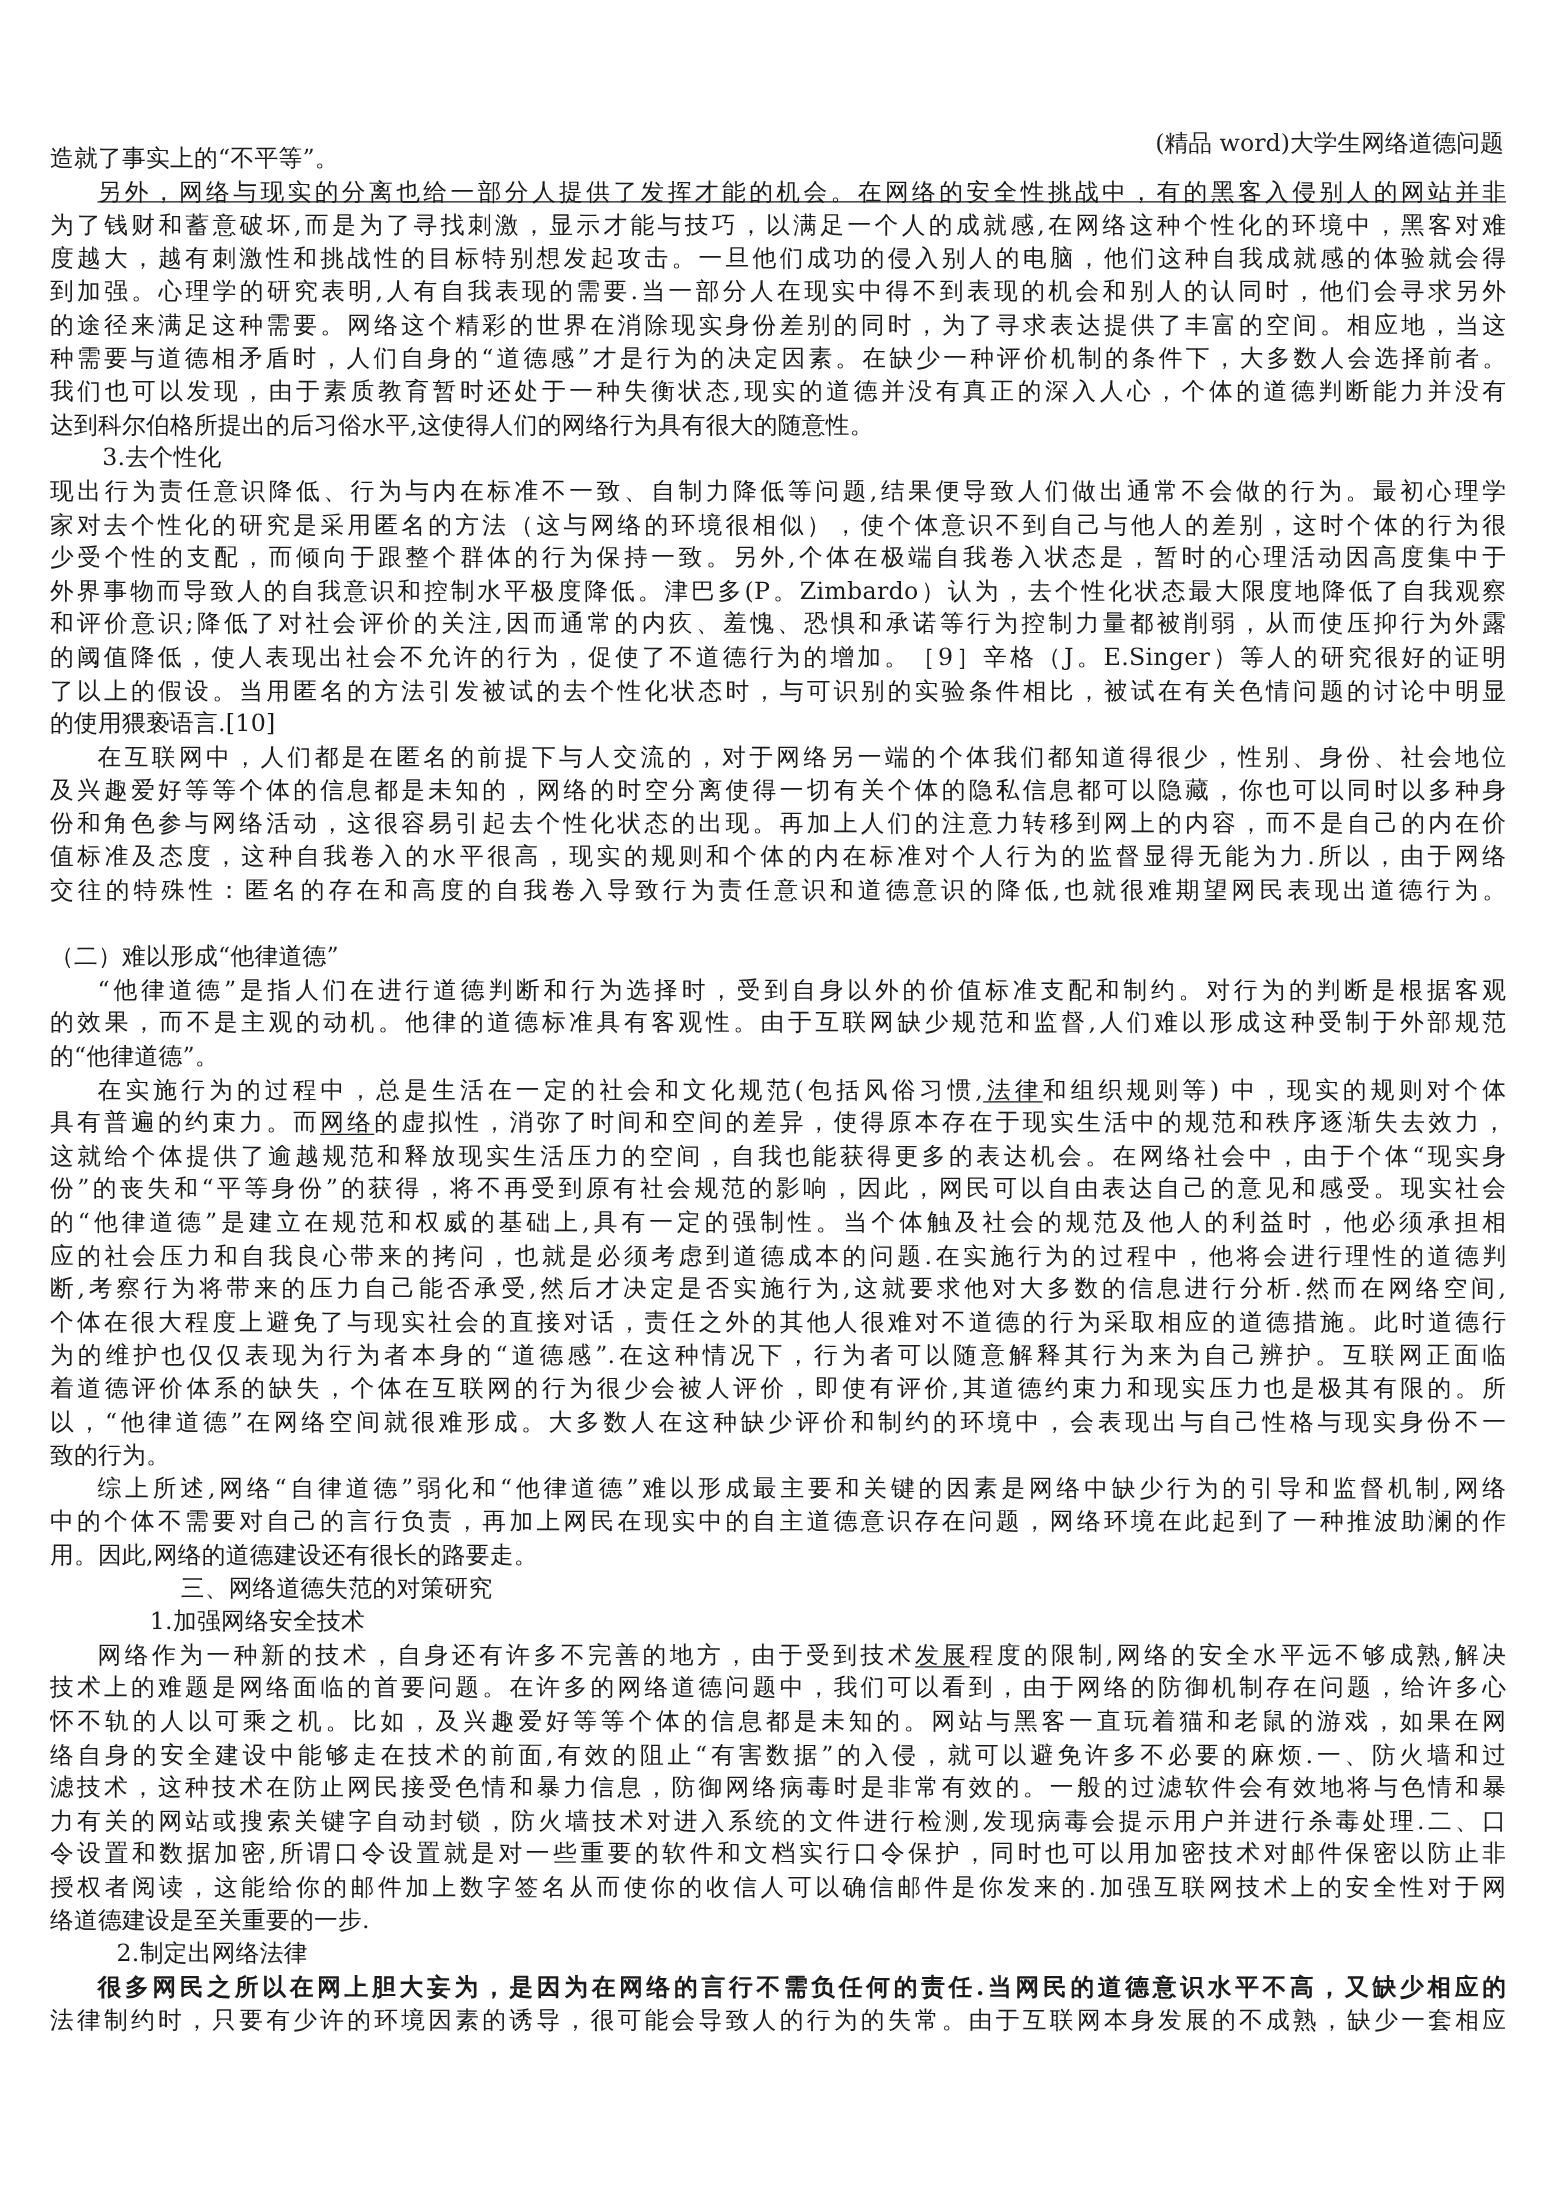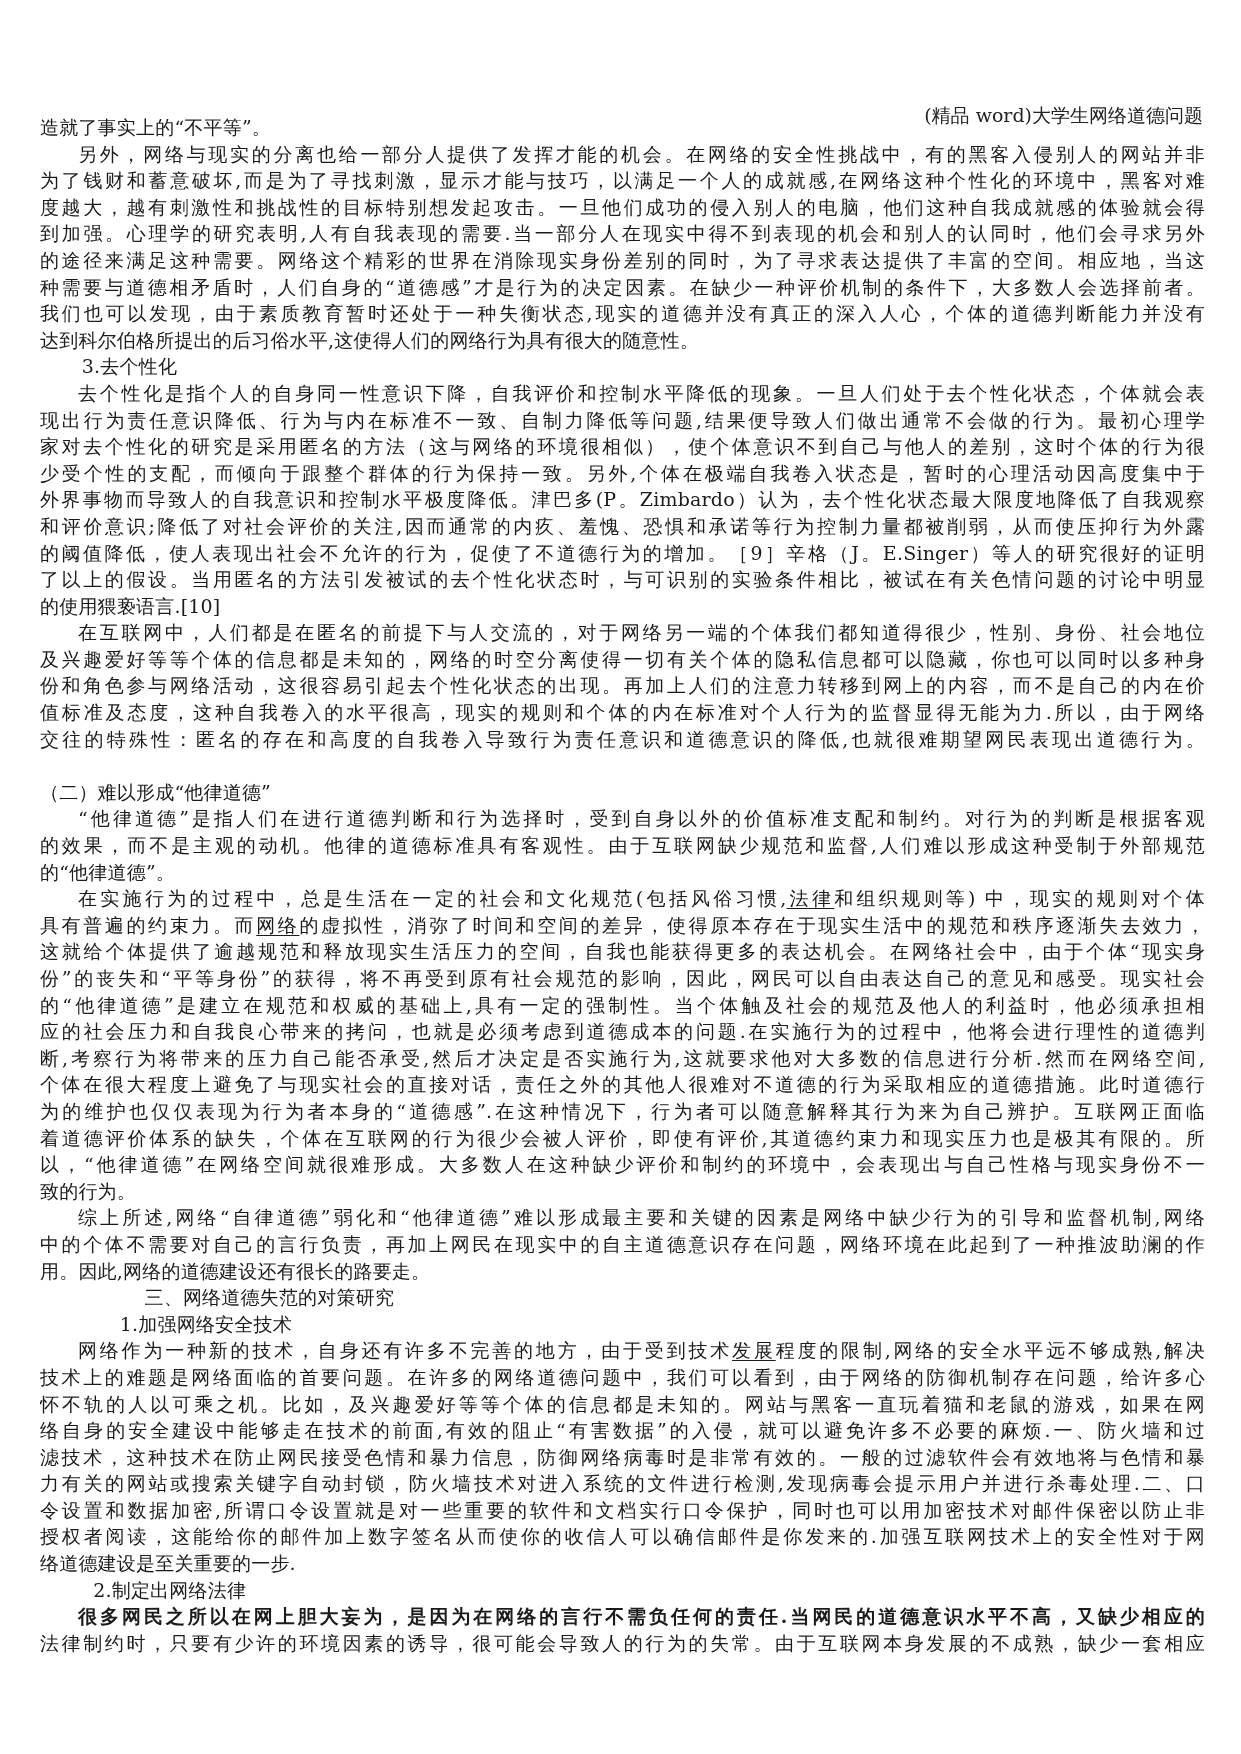--- a/index.html
+++ b/index.html
@@ -55,30 +55,29 @@
 </style>
 </head>
 <body>
 
 <div class="page">
   <div class="doc-header">
     <span>(精品 word)大学生网络道德问题</span>
   </div>
   <div class="doc-body">
       <div class="line left"><span>造就了事实上的“不平等”。</span></div>
-      <div class="line just" style="padding-left: 2em;"><span>另外，网络与现实的分离也给一部分人提供了发挥才能的机会。在网络的安全性挑战中，有的黑客入侵别人的网站并非</span></div>
+      <div class="line just" style="padding-left: 2em; text-decoration: underline;"><span>另外，网络与现实的分离也给一部分人提供了发挥才能的机会。在网络的安全性挑战中，有的黑客入侵别人的网站并非</span></div>
       <div class="line just"><span>为了钱财和蓄意破坏,而是为了寻找刺激，显示才能与技巧，以满足一个人的成就感,在网络这种个性化的环境中，黑客对难</span></div>
       <div class="line just"><span>度越大，越有刺激性和挑战性的目标特别想发起攻击。一旦他们成功的侵入别人的电脑，他们这种自我成就感的体验就会得</span></div>
       <div class="line just"><span>到加强。心理学的研究表明,人有自我表现的需要.当一部分人在现实中得不到表现的机会和别人的认同时，他们会寻求另外</span></div>
       <div class="line just"><span>的途径来满足这种需要。网络这个精彩的世界在消除现实身份差别的同时，为了寻求表达提供了丰富的空间。相应地，当这</span></div>
       <div class="line just"><span>种需要与道德相矛盾时，人们自身的“道德感”才是行为的决定因素。在缺少一种评价机制的条件下，大多数人会选择前者。</span></div>
       <div class="line just"><span>我们也可以发现，由于素质教育暂时还处于一种失衡状态,现实的道德并没有真正的深入人心，个体的道德判断能力并没有</span></div>
       <div class="line left"><span>达到科尔伯格所提出的后习俗水平,这使得人们的网络行为具有很大的随意性。</span></div>
       <div class="line left" style="padding-left: 2.2em; text-align: center;"><span>3.去个性化</span></div>
-      <div class="line just" style="padding-left: 2em;"><span>去个性化是指个人的自身同一性意识下降，自我评价和控制水平降低的现象。一旦人们处于去个性化状态，个体就会表</span></div>
       <div class="line just"><span>现出行为责任意识降低、行为与内在标准不一致、自制力降低等问题,结果便导致人们做出通常不会做的行为。最初心理学</span></div>
       <div class="line just"><span>家对去个性化的研究是采用匿名的方法（这与网络的环境很相似），使个体意识不到自己与他人的差别，这时个体的行为很</span></div>
       <div class="line just"><span>少受个性的支配，而倾向于跟整个群体的行为保持一致。另外,个体在极端自我卷入状态是，暂时的心理活动因高度集中于</span></div>
       <div class="line just"><span>外界事物而导致人的自我意识和控制水平极度降低。津巴多(P。Zimbardo）认为，去个性化状态最大限度地降低了自我观察</span></div>
       <div class="line just"><span>和评价意识;降低了对社会评价的关注,因而通常的内疚、羞愧、恐惧和承诺等行为控制力量都被削弱，从而使压抑行为外露</span></div>
       <div class="line just"><span>的阈值降低，使人表现出社会不允许的行为，促使了不道德行为的增加。［9］辛格（J。E.Singer）等人的研究很好的证明</span></div>
       <div class="line just"><span>了以上的假设。当用匿名的方法引发被试的去个性化状态时，与可识别的实验条件相比，被试在有关色情问题的讨论中明显</span></div>
       <div class="line left"><span>的使用猥亵语言.[10]</span></div>
       <div class="line just" style="padding-left: 2em;"><span>在互联网中，人们都是在匿名的前提下与人交流的，对于网络另一端的个体我们都知道得很少，性别、身份、社会地位</span></div>
       <div class="line just"><span>及兴趣爱好等等个体的信息都是未知的，网络的时空分离使得一切有关个体的隐私信息都可以隐藏，你也可以同时以多种身</span></div>

